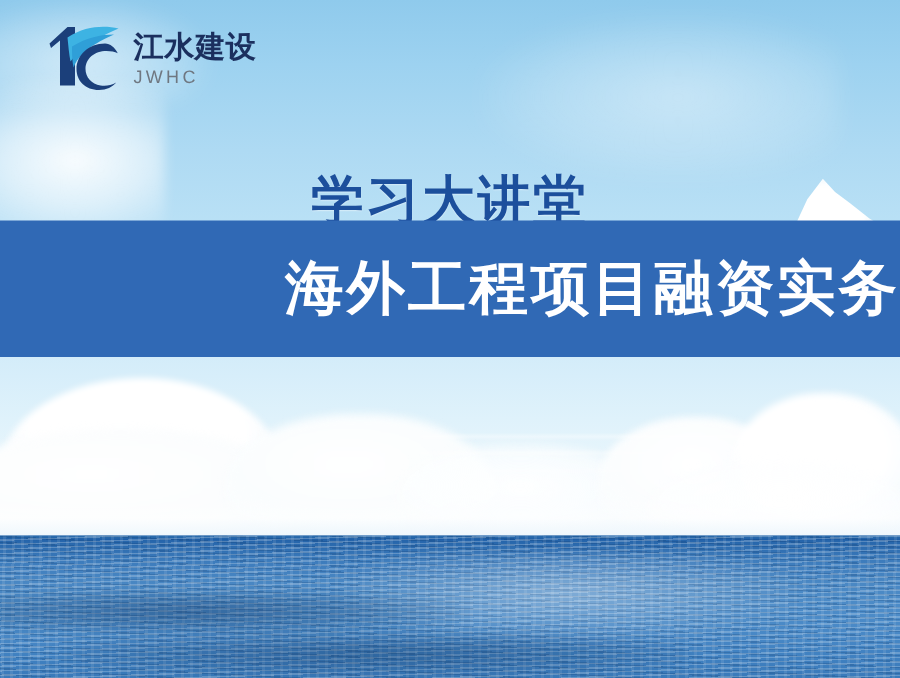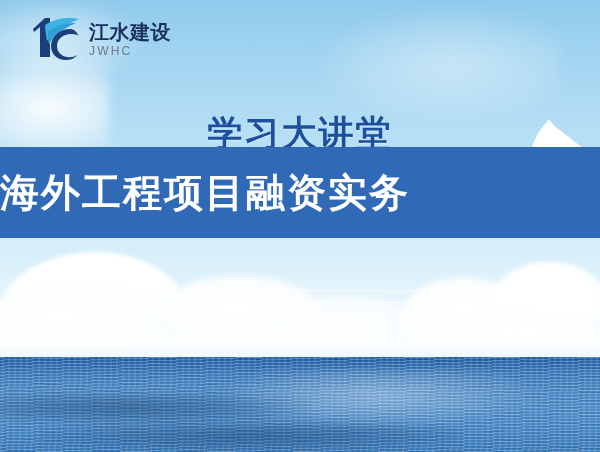--- a/index.html
+++ b/index.html
@@ -306,21 +306,21 @@
 
   
   .ribbon {
     position: absolute;
     left: 0; top: 147px;
     width: 600px;
     height: 91px;
     background: #3069b5;
     display: flex;
     align-items: center;
-    justify-content: flex-start;
+    justify-content: flex-end;
   }
   .ribbon-title {
     font-size: 39px;
     font-weight: bold;
     color: #ffffff;
     letter-spacing: 2px;
     font-family: "Liberation Sans", "DejaVu Sans", sans-serif;
     white-space: nowrap;
     line-height: 1;
   }

